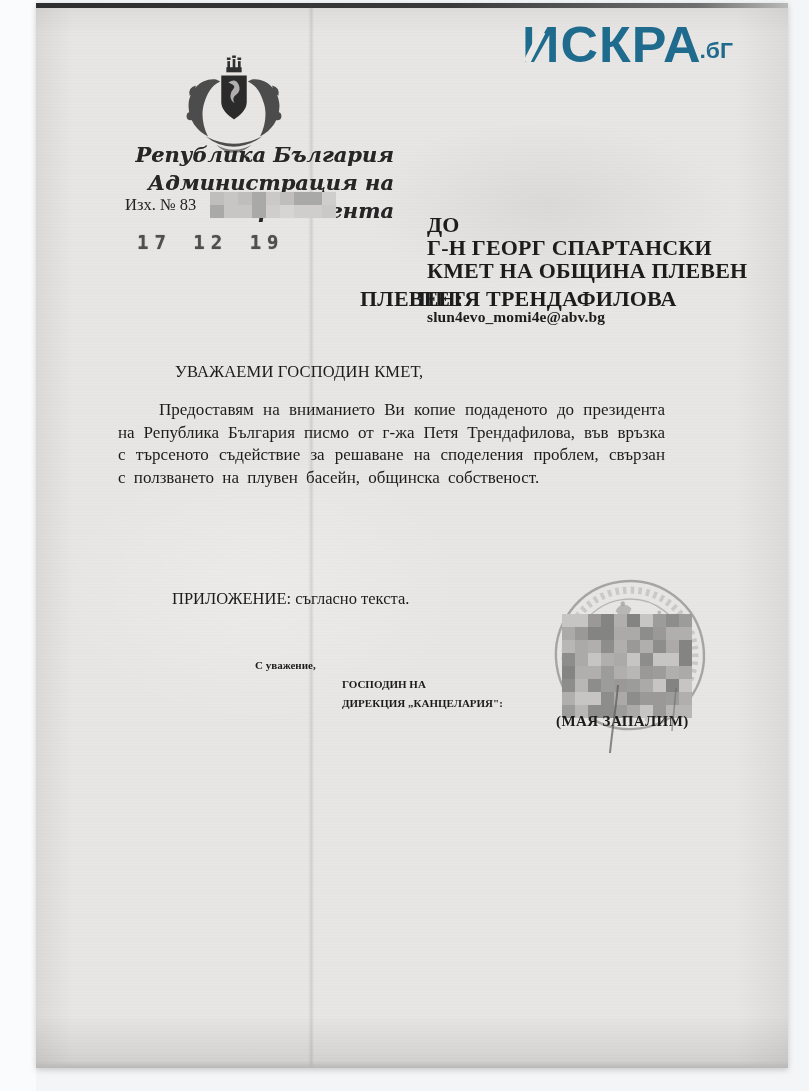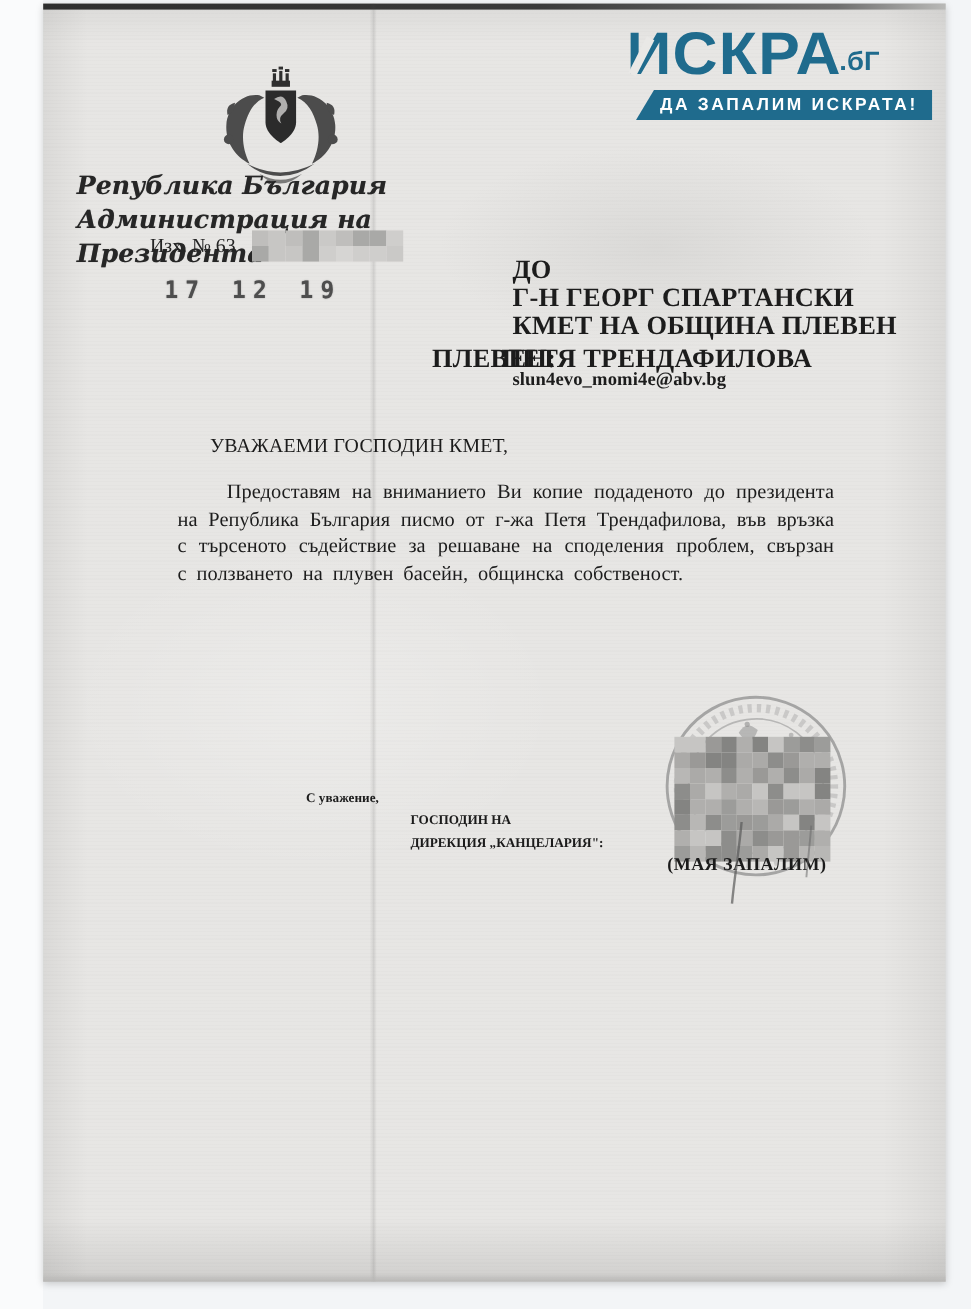--- a/index.html
+++ b/index.html
@@ -55,21 +55,21 @@
     clip-path:polygon(15px 0,100% 0,100% 100%,0 100%);
   }
   .logo-tagline{
     font-family:"Liberation Sans",sans-serif;font-weight:bold;
     font-size:14.5px;letter-spacing:2.2px;color:#ffffff;white-space:nowrap;
     padding-left:8px;
   }
   
   .coa{position:absolute;left:139px;top:52px;width:118px;height:106px;}
   .letterhead-script{
-    position:absolute;left:28px;top:138px;width:330px;text-align:left;
+    position:absolute;left:28px;top:138px;width:330px;text-align:right;
     font-family:"DejaVu Serif",serif;font-style:italic;font-weight:bold;
     font-size:21px;line-height:28px;color:#262626;
     text-shadow:0 0 0.6px rgba(40,40,40,0.55);
   }
   .ref-line{position:absolute;left:89px;top:192px;font-size:16.5px;color:#242424;}
   .mosaic{display:grid;position:absolute;}
   .mosaic-ref{left:174px;top:189px;grid-template-columns:repeat(9,14px);grid-auto-rows:13px;}
   .date-stamp{
     position:absolute;left:101px;top:228px;
     font-family:"DejaVu Sans Mono",monospace;font-weight:bold;
@@ -80,21 +80,21 @@
   .addr{position:absolute;font-weight:bold;font-size:22px;letter-spacing:0.2px;color:#1c1c1c;white-space:nowrap;}
   .addr-to{left:391px;top:209px;}
   .addr-name{left:391px;top:232px;}
   .addr-title{left:391px;top:255px;}
   .addr-copy-label{left:324px;top:283px;}
   .addr-copy-name{left:382px;top:283px;}
   .addr-copy-email{left:391px;top:305px;font-size:15.5px;letter-spacing:0.1px;}
   
   .salutation{position:absolute;left:139px;top:359px;font-size:16.5px;letter-spacing:0.2px;color:#1b1b1b;}
   .body-text{
-    position:absolute;left:112px;top:396px;width:547px;
+    position:absolute;left:82px;top:396px;width:547px;
     font-size:17px;line-height:22.5px;text-align:justify;color:#1c1c1c;
     word-spacing:4px;
   }
   .body-text p{margin:0;text-indent:41px;}
   .attachment{position:absolute;left:136px;top:586px;font-size:16.5px;color:#1c1c1c;}
   
   .signoff{position:absolute;font-weight:bold;font-size:11px;color:#1b1b1b;white-space:nowrap;}
   .regards{left:219px;top:656px;}
   .dir1{left:306px;top:675px;}
   .dir2{left:306px;top:694px;}
@@ -141,21 +141,21 @@
         <path d="M30,80 Q57,94 85,80 Q72,90 57,90 Q42,90 30,80 Z"></path>
         <path d="M40,88 Q57,98 75,88 Q66,96 57,96 Q48,96 40,88 Z" opacity="0.7"></path>
       </g>
     </svg>
 
     <div class="letterhead-script">
       <div>Република България</div>
       <div>Администрация на Президента</div>
     </div>
 
-    <div class="ref-line">Изх. № 63</div>
+    <div class="ref-line">Изх. № 83</div>
     <div class="mosaic mosaic-ref" id="mosaic-ref">
         <div style="background: rgb(191, 190, 188);"></div>
         <div style="background: rgb(199, 198, 196);"></div>
         <div style="background: rgb(191, 190, 188);"></div>
         <div style="background: rgb(169, 169, 167);"></div>
         <div style="background: rgb(202, 201, 199);"></div>
         <div style="background: rgb(191, 190, 188);"></div>
         <div style="background: rgb(169, 169, 167);"></div>
         <div style="background: rgb(169, 169, 167);"></div>
         <div style="background: rgb(207, 206, 204);"></div>
@@ -175,20 +175,21 @@
     <div class="addr addr-name">Г-Н ГЕОРГ СПАРТАНСКИ</div>
     <div class="addr addr-title">КМЕТ НА ОБЩИНА ПЛЕВЕН</div>
     <div class="addr addr-copy-label">ПЛЕВЕН:</div>
     <div class="addr addr-copy-name">ПЕТЯ ТРЕНДАФИЛОВА</div>
     <div class="addr addr-copy-email">slun4evo_momi4e@abv.bg</div>
 
     <div class="salutation">УВАЖАЕМИ ГОСПОДИН КМЕТ,</div>
     <div class="body-text">
       <p>Предоставям на вниманието Ви копие подаденото до президента на Република България писмо от г-жа Петя Трендафилова, във връзка с търсеното съдействие за решаване на споделения проблем, свързан с ползването на плувен басейн, общинска собственост.</p>
     </div>
+    <div class="attachment">ПРИЛОЖЕНИЕ: съгласно текста.</div>
 
     <div class="signoff regards">С уважение,</div>
     <div class="signoff dir1">ГОСПОДИН НА</div>
     <div class="signoff dir2">ДИРЕКЦИЯ „КАНЦЕЛАРИЯ":</div>
 
     <svg class="stamp" viewBox="0 0 165 165">
       <circle cx="82" cy="82" r="74" fill="none" stroke="#8f8f8f" stroke-width="2.4" opacity="0.75"></circle>
       <circle cx="82" cy="82" r="56" fill="none" stroke="#979797" stroke-width="1.4" opacity="0.6"></circle>
       <circle cx="82" cy="82" r="65" fill="none" stroke="#9a9a9a" stroke-width="7" stroke-dasharray="3.5 4.2" opacity="0.38"></circle>
       <path d="M74,36 q8,-10 16,0 q-4,8 -8,8 q-4,0 -8,-8 Z" fill="#8f8f8f" opacity="0.55"></path>
@@ -288,18 +289,15 @@
     </svg>
 
     <div class="page-bottom-edge"></div>
   </div>
 
   <div class="logo">
     <div class="logo-brand" style="color: rgb(31, 107, 141);">
       <span>ИСКРА</span><span class="logo-suffix">.бГ</span>
     </div>
     <div class="logo-slash"></div>
-    <div class="logo-banner" style="background: rgb(31, 107, 141);">
-      <span class="logo-tagline">ДА ЗАПАЛИМ ИСКРАТА!</span>
-    </div>
   </div>
 
 </div>
 
 </body></html>

